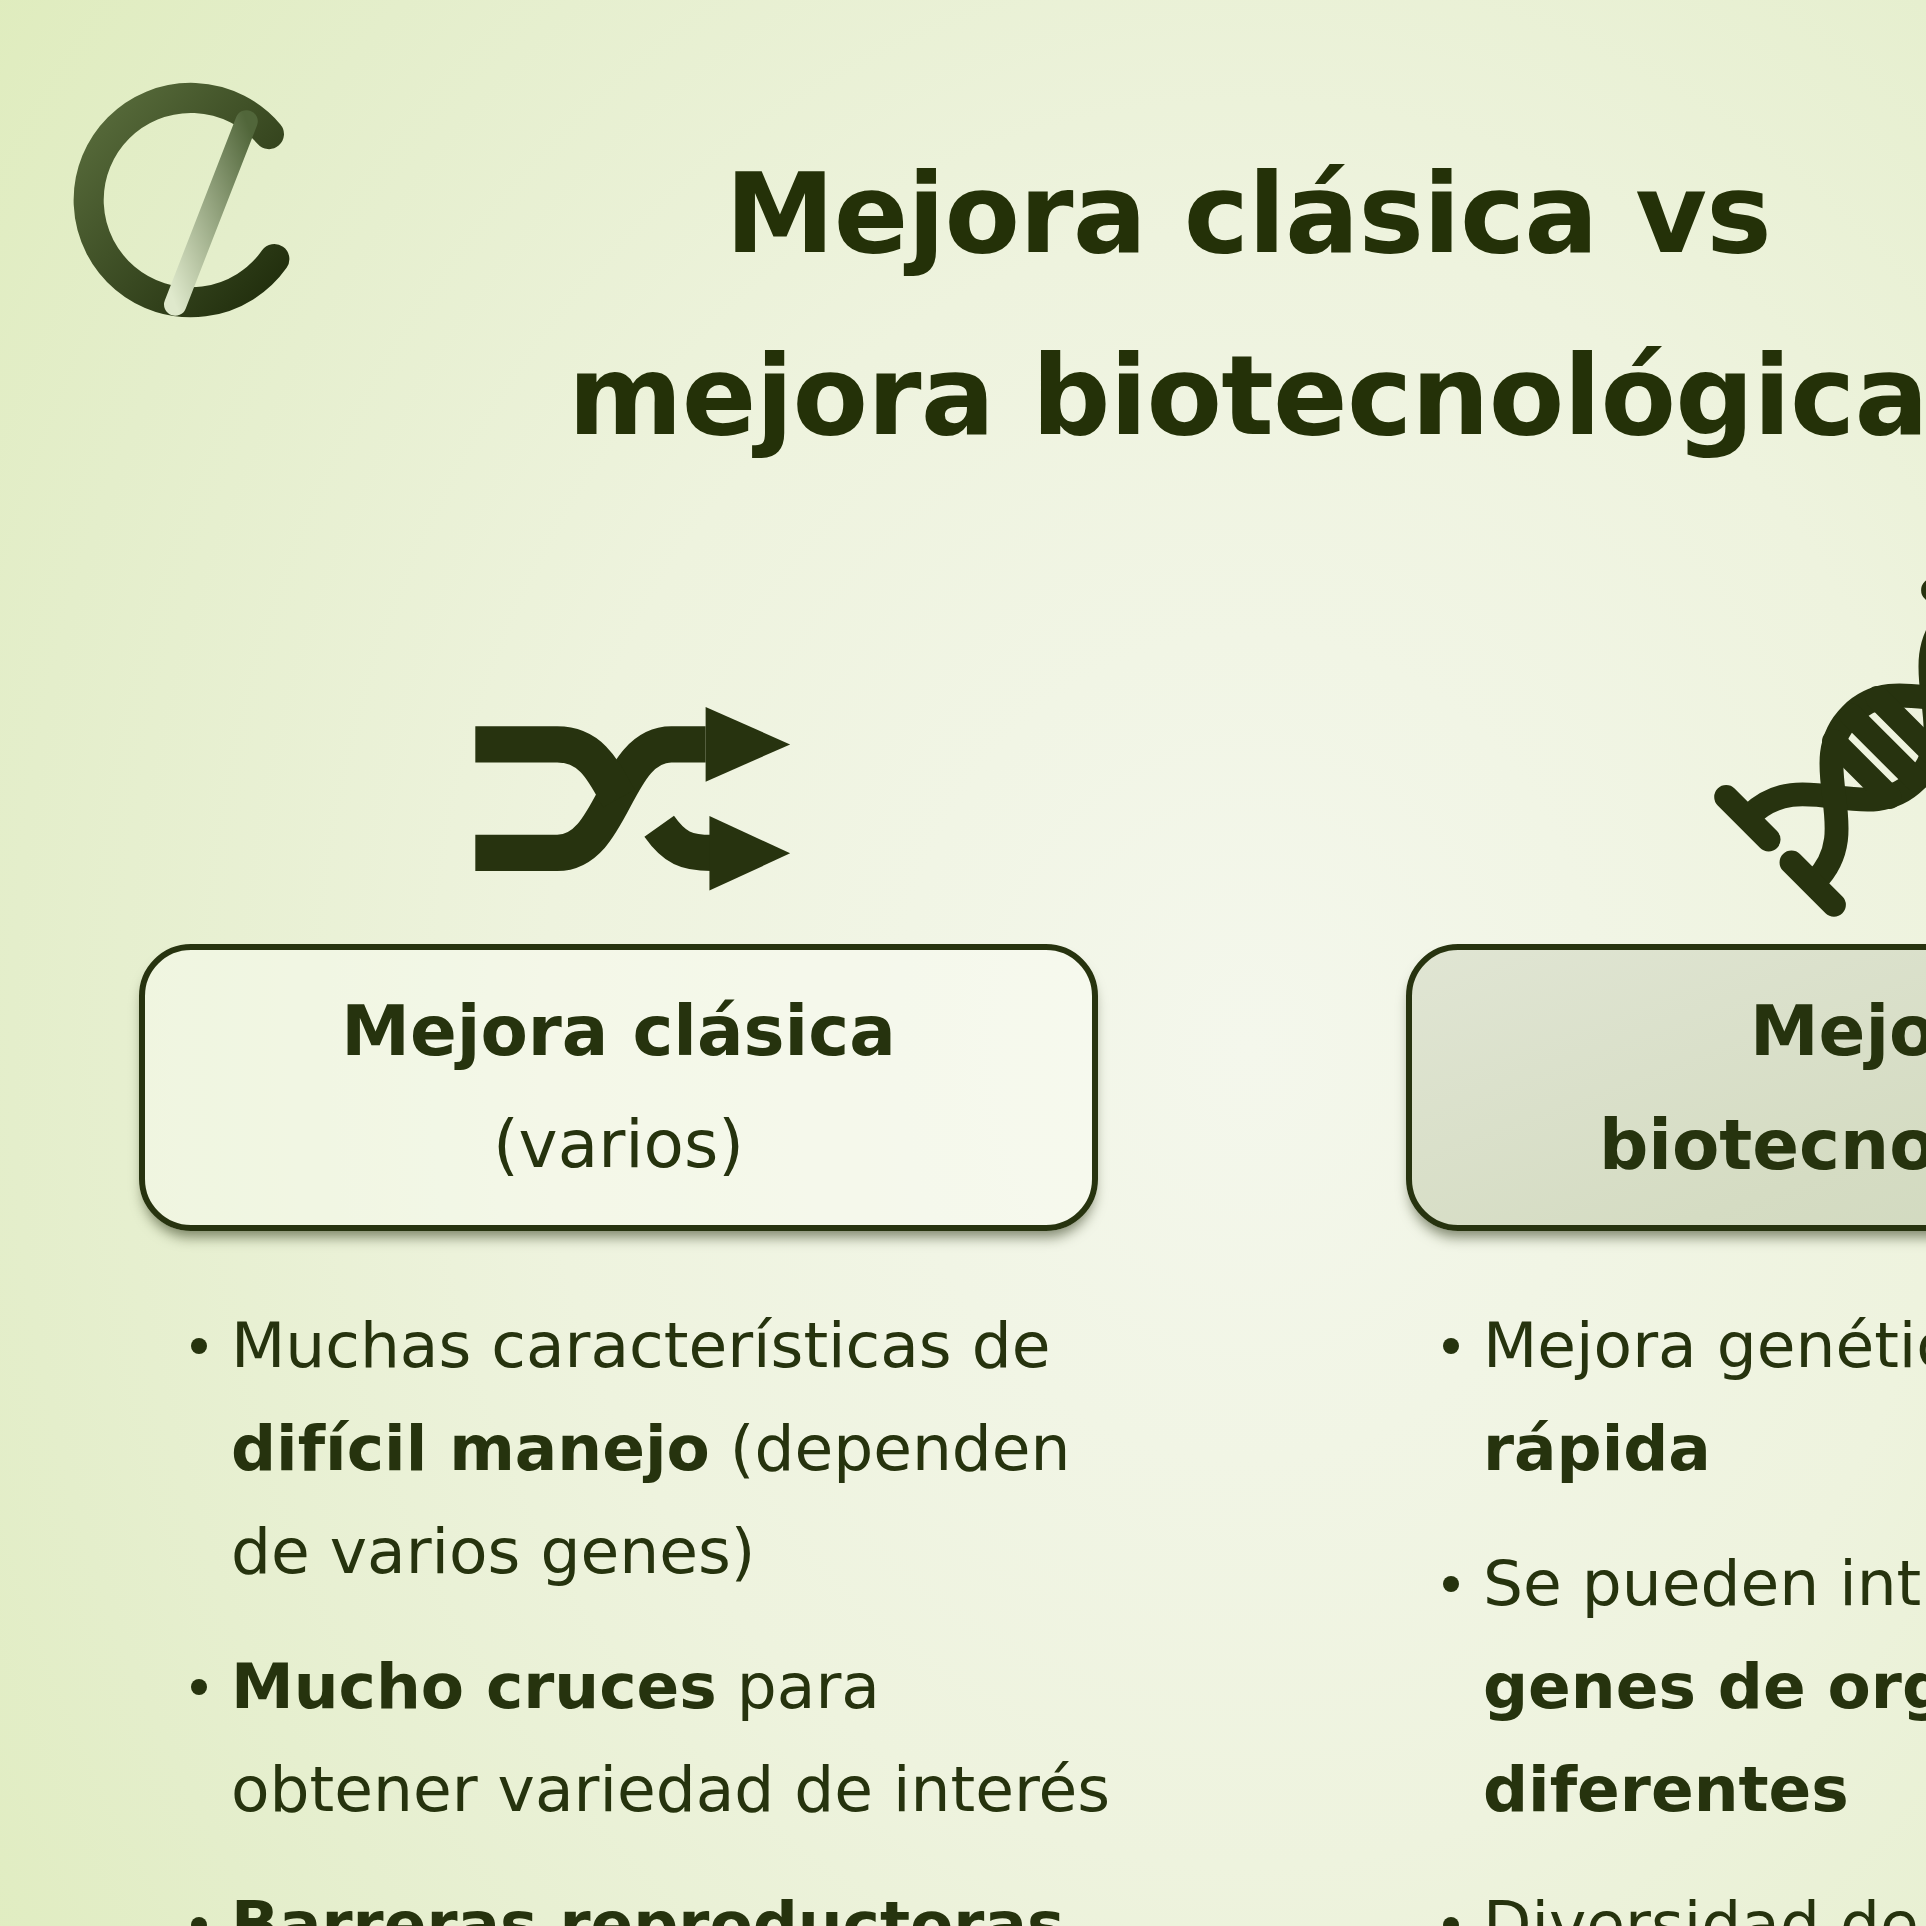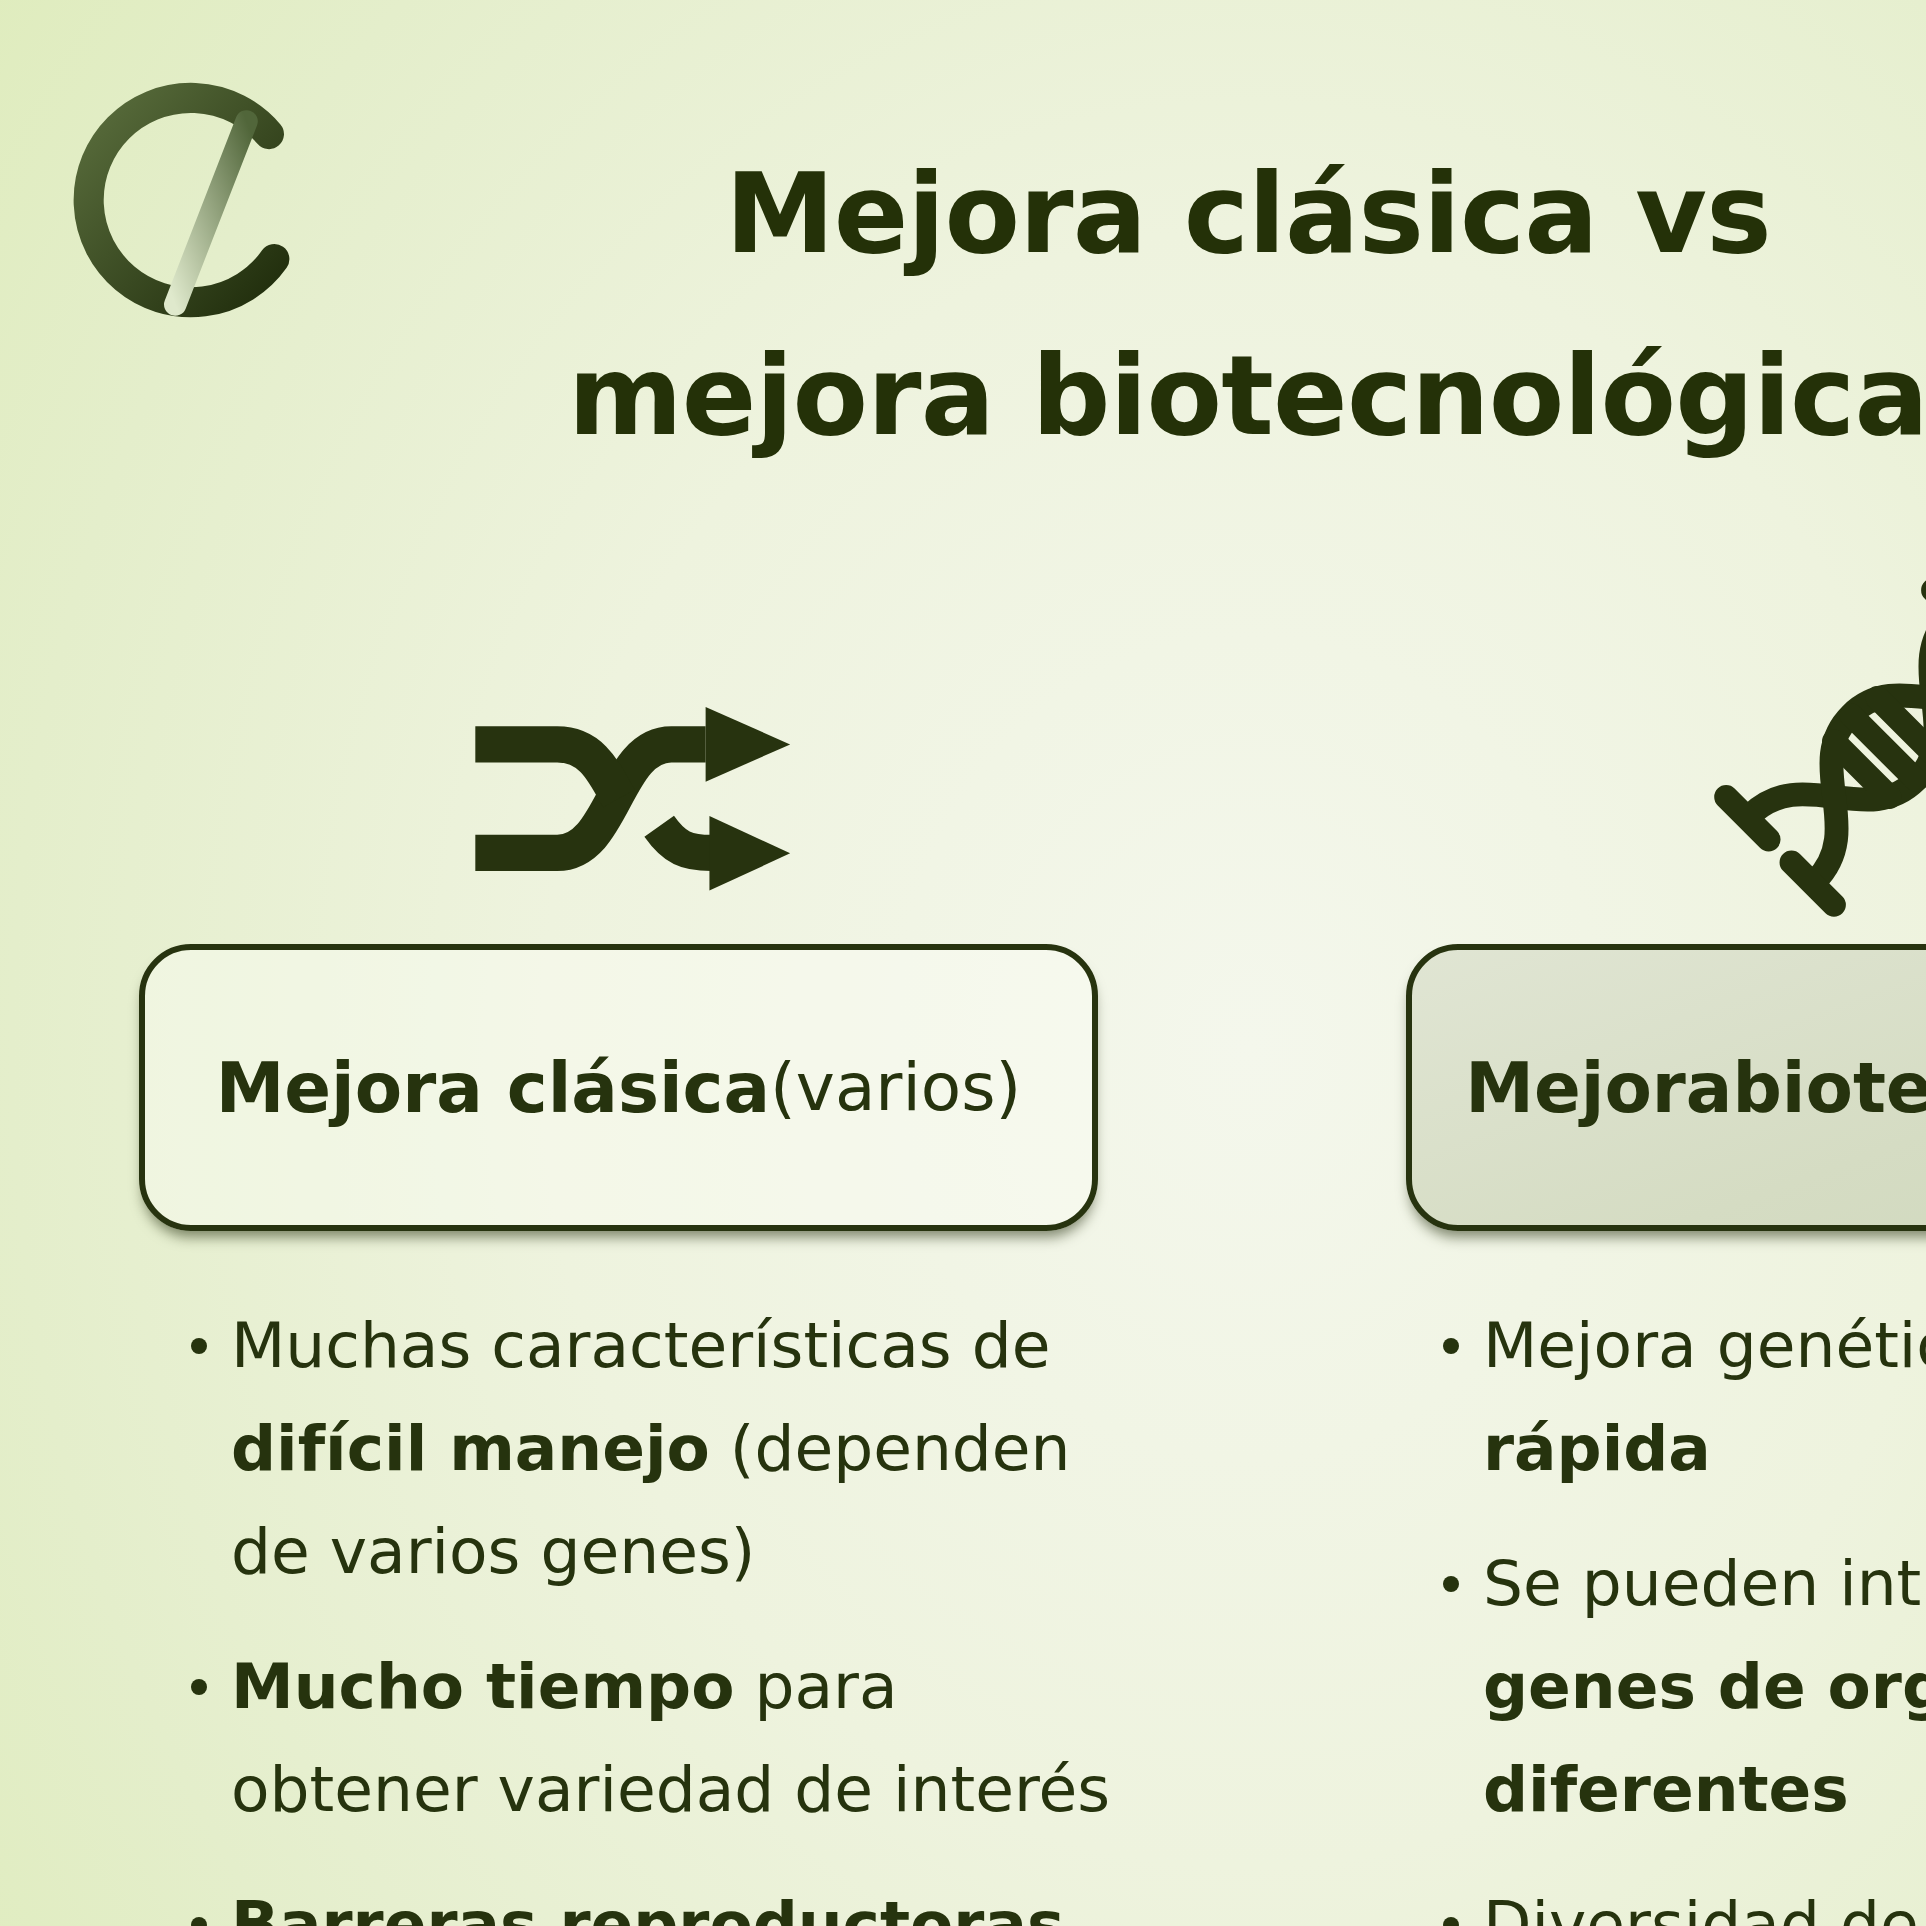--- a/index.html
+++ b/index.html
@@ -11,21 +11,21 @@
   }
   .logo{position:absolute;left:46px;top:50px;width:297px;height:297px;}
   .title{position:absolute;left:0;top:123px;width:100%;text-align:center;
     font-size:110px;font-weight:800;line-height:182px;color:#243108;letter-spacing:-0.8px;}
   .icon{position:absolute;}
   .icon-shuffle{left:462px;top:655px;width:335px;height:274px;}
   .icon-dna{left:1691px;top:555px;width:385px;height:385px;}
   .box{
     position:absolute;top:944px;height:287px;box-sizing:border-box;
     border:6.2px solid #27330f;border-radius:52px;
-    display:flex;flex-direction:row;align-items:center;justify-content:center;
+    display:flex;flex-direction:column;align-items:center;justify-content:center;
     text-align:center;line-height:114px;
     box-shadow:0 10px 13px -4.6px rgba(34,45,12,0.55);
   }
   .box-left{left:139px;width:959px;background:rgba(250,253,243,0.45);}
   .box-right{left:1406px;width:955px;background:linear-gradient(160deg,#e0e5d3 0%,#d5dcc3 60%,#cfd8bd 100%);}
   .box-line-1{font-size:69px;font-weight:700;}
   .box-line-2{font-size:66px;font-weight:400;}
   .box-right .box-line-2{font-weight:700;font-size:69px;}
   .list{position:absolute;top:1294px;width:932px;font-size:63px;line-height:103px;}
   .list-left{left:191px;}
@@ -104,21 +104,21 @@
     <div class="box-line-2">biotecnológica</div>
   </section>
 
   <div class="list list-left">
       <div class="bullet-item">
         <span class="bullet-dot"></span>
         <span class="bullet-text"><span>Muchas características de </span><b>difícil manejo</b><span> (dependen de varios genes)</span></span>
       </div>
       <div class="bullet-item">
         <span class="bullet-dot"></span>
-        <span class="bullet-text"><b>Mucho tiempo</b><span> para obtener variedad de interés</span></span>
+        <span class="bullet-text"><b>Mucho cruces</b><span> para obtener variedad de interés</span></span>
       </div>
       <div class="bullet-item">
         <span class="bullet-dot"></span>
         <span class="bullet-text"><b>Barreras reproductoras</b></span>
       </div>
     </div>
   <div class="list list-right">
       <div class="bullet-item">
         <span class="bullet-dot"></span>
         <span class="bullet-text"><span>Mejora genética </span><b>más rápida</b></span>

